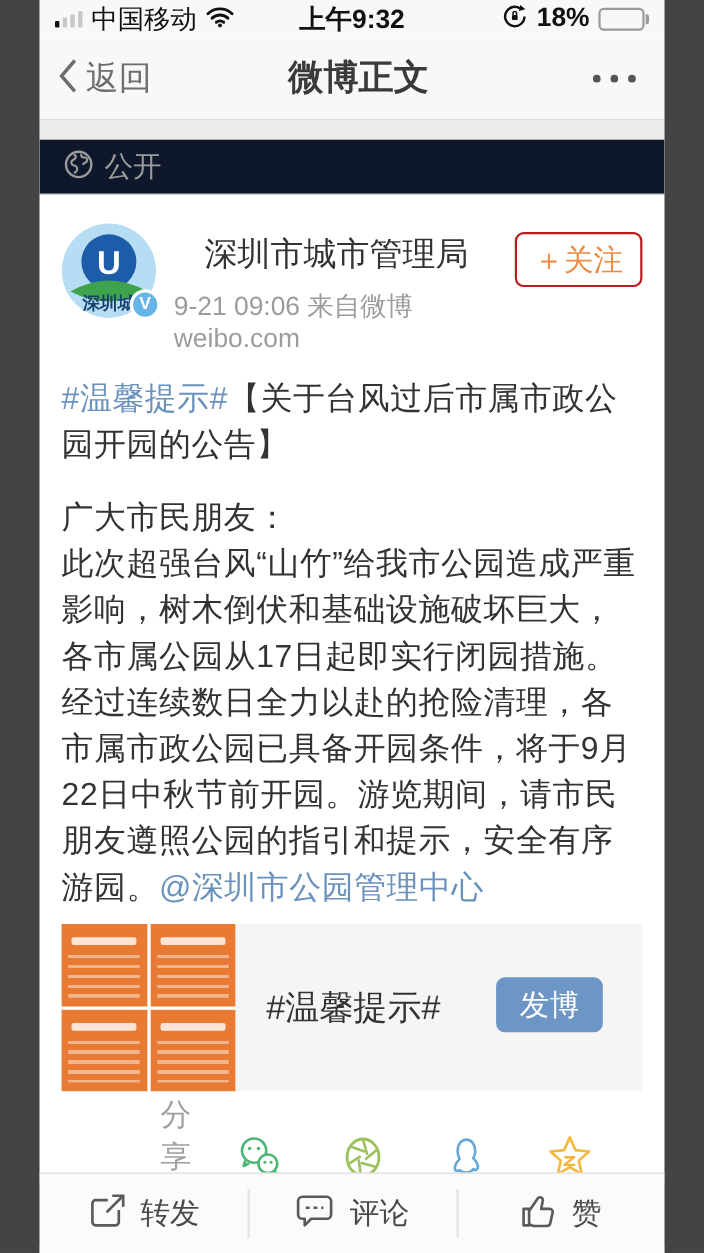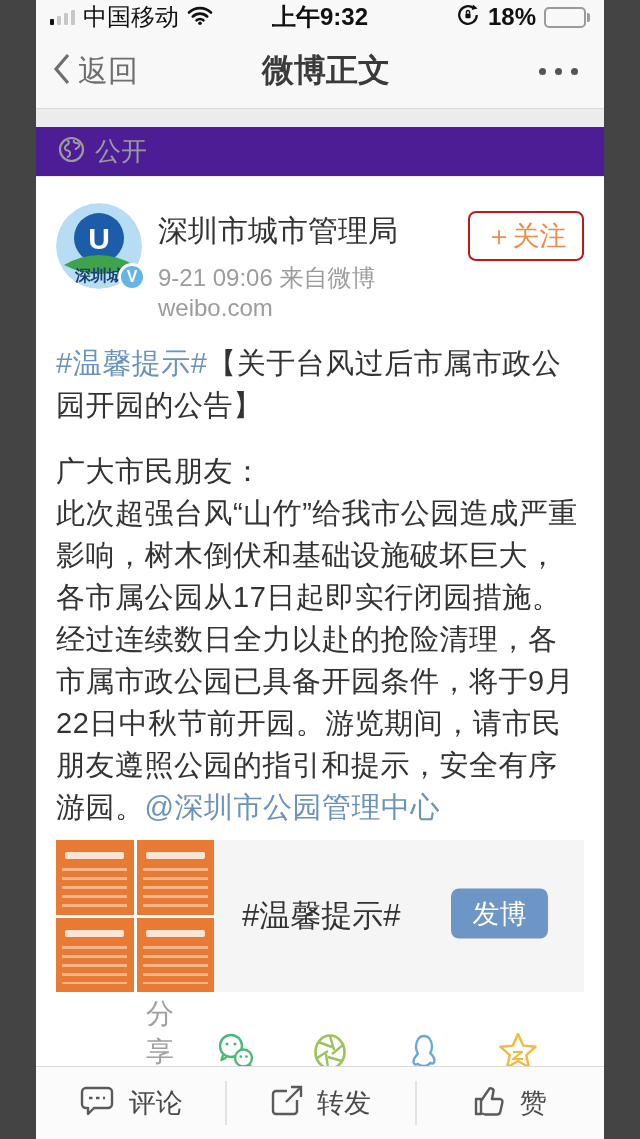--- a/index.html
+++ b/index.html
@@ -29,31 +29,31 @@
   .nav-back{ display:flex; align-items:center; gap:6px; padding:0 16px; height:100%; cursor:pointer; }
   .nav-back-label{ font-size:30px; color:#6e6e6e; }
   .nav-title{ position:absolute; left:12px; right:0; text-align:center; font-size:32px; font-weight:600; color:#3a3a3a; pointer-events:none; }
   .nav-more{ margin-left:auto; display:flex; gap:9px; padding:0 26px; height:100%; align-items:center; cursor:pointer; }
   .nav-more i{ width:7px; height:7px; border-radius:50%; background:#555; display:block; }
 
   .band{ background:#ececec; }
   .band1{ height:18px; }
 
   
-  .vis-row{ height:50px; display:flex; align-items:center; gap:10px; padding:0 22px; border-bottom:1px solid #ebebeb; background:#4c1d95; }
+  .vis-row{ height:50px; display:flex; align-items:center; gap:10px; padding:0 22px; border-bottom:1px solid #ebebeb; background:#0f172a; }
   .vis-label{ font-size:26px; color:#9a9a9a; }
 
   
   .post{ padding:0 20px; background:#fff; }
   .post-header{ display:flex; padding-top:26px; }
   .avatar-wrap{ position:relative; width:86px; height:86px; flex:0 0 auto; cursor:pointer; }
   .avatar-wrap svg{ display:block; }
   .v-badge{ position:absolute; right:-4px; bottom:-2px; width:28px; height:28px; border-radius:50%; background:#64b4e8; border:3px solid #fff; color:#fff; font-size:16px; font-weight:700; display:flex; align-items:center; justify-content:center; }
   .author-info{ margin-left:16px; flex:1; min-width:0; padding-top:8px; }
-  .author-name{ font-size:30px; color:#333; font-weight:500; cursor:pointer; }
+  .author-name{ font-size:30px; color:#333; font-weight:500; cursor:pointer;margin-left:28px; }
   .post-meta{ margin-top:10px; font-size:24px; color:#9c9c9c; }
   .follow-btn{ flex:0 0 auto; align-self:flex-start; margin-top:8px; min-width:116px; height:50px; border:2px solid #b91c1c; border-radius:8px; color:#ef8b45; font-size:27px; display:flex; align-items:center; justify-content:center; padding:0 14px; background:#fff; cursor:pointer; }
 
   .post-text{ margin-top:20px; font-size:29px; line-height:42px; color:#333; letter-spacing:0.5px; }
   .post-text .para2{ margin-top:24px; }
   .link-blue{ color:#6a92bd; cursor:pointer; }
 
   
   .hashtag-card{ margin-top:12px; height:152px; background:#f5f5f5; display:flex; align-items:center; position:relative; }
   .thumb-grid{ width:158px; height:152px; display:grid; grid-template-columns:1fr 1fr; grid-template-rows:1fr 1fr; gap:3px; background:#fff; flex:0 0 auto; cursor:pointer; }
@@ -248,39 +248,39 @@
 
   <div class="band band2"></div>
 
   <div class="recommend">
     <div class="recommend-title">今日社会热点推荐</div>
   </div>
 
   <div class="toolbar">
     <div class="tb-item">
       <span>
-        <svg width="36" height="32" viewBox="0 0 36 32">
-          <path d="M7 3h22a4 4 0 0 1 4 4v12a4 4 0 0 1-4 4H15l-6 6v-6H7a4 4 0 0 1-4-4V7a4 4 0 0 1 4-4z" fill="none" stroke="#5a5a5a" stroke-width="2.4" stroke-linejoin="round"></path>
-          <line x1="10" y1="13" x2="26" y2="13" stroke="#5a5a5a" stroke-width="2.4" stroke-dasharray="3.5 3.5"></line>
-        </svg>
-      </span>
-      <span class="tb-label">评论</span>
-    </div>
-    <div class="tb-item">
-      <span>
         <svg width="34" height="32" viewBox="0 0 34 32">
           <path d="M28 15v11a3 3 0 0 1-3 3H7a3 3 0 0 1-3-3V9a3 3 0 0 1 3-3h11" fill="none" stroke="#5a5a5a" stroke-width="2.4"></path>
           <path d="M22 2h10v10" fill="none" stroke="#5a5a5a" stroke-width="2.4"></path>
           <line x1="31" y1="3" x2="17" y2="17" stroke="#5a5a5a" stroke-width="2.4"></line>
         </svg>
       </span>
       <span class="tb-label">转发</span>
     </div>
     <div class="tb-item">
       <span>
+        <svg width="36" height="32" viewBox="0 0 36 32">
+          <path d="M7 3h22a4 4 0 0 1 4 4v12a4 4 0 0 1-4 4H15l-6 6v-6H7a4 4 0 0 1-4-4V7a4 4 0 0 1 4-4z" fill="none" stroke="#5a5a5a" stroke-width="2.4" stroke-linejoin="round"></path>
+          <line x1="10" y1="13" x2="26" y2="13" stroke="#5a5a5a" stroke-width="2.4" stroke-dasharray="3.5 3.5"></line>
+        </svg>
+      </span>
+      <span class="tb-label">评论</span>
+    </div>
+    <div class="tb-item">
+      <span>
         <svg width="34" height="32" viewBox="0 0 34 32">
           <path d="M4 14h5v15H4zM9 28l4 1.5h12c1.6 0 3-1.1 3.3-2.7l2-9A2.8 2.8 0 0 0 27.6 14H20l1.3-7A2.6 2.6 0 0 0 16.5 5L9 16" fill="none" stroke="#5a5a5a" stroke-width="2.4" stroke-linejoin="round"></path>
         </svg>
       </span>
       <span class="tb-label">赞</span>
     </div>
   </div>
 
 </div>
 

